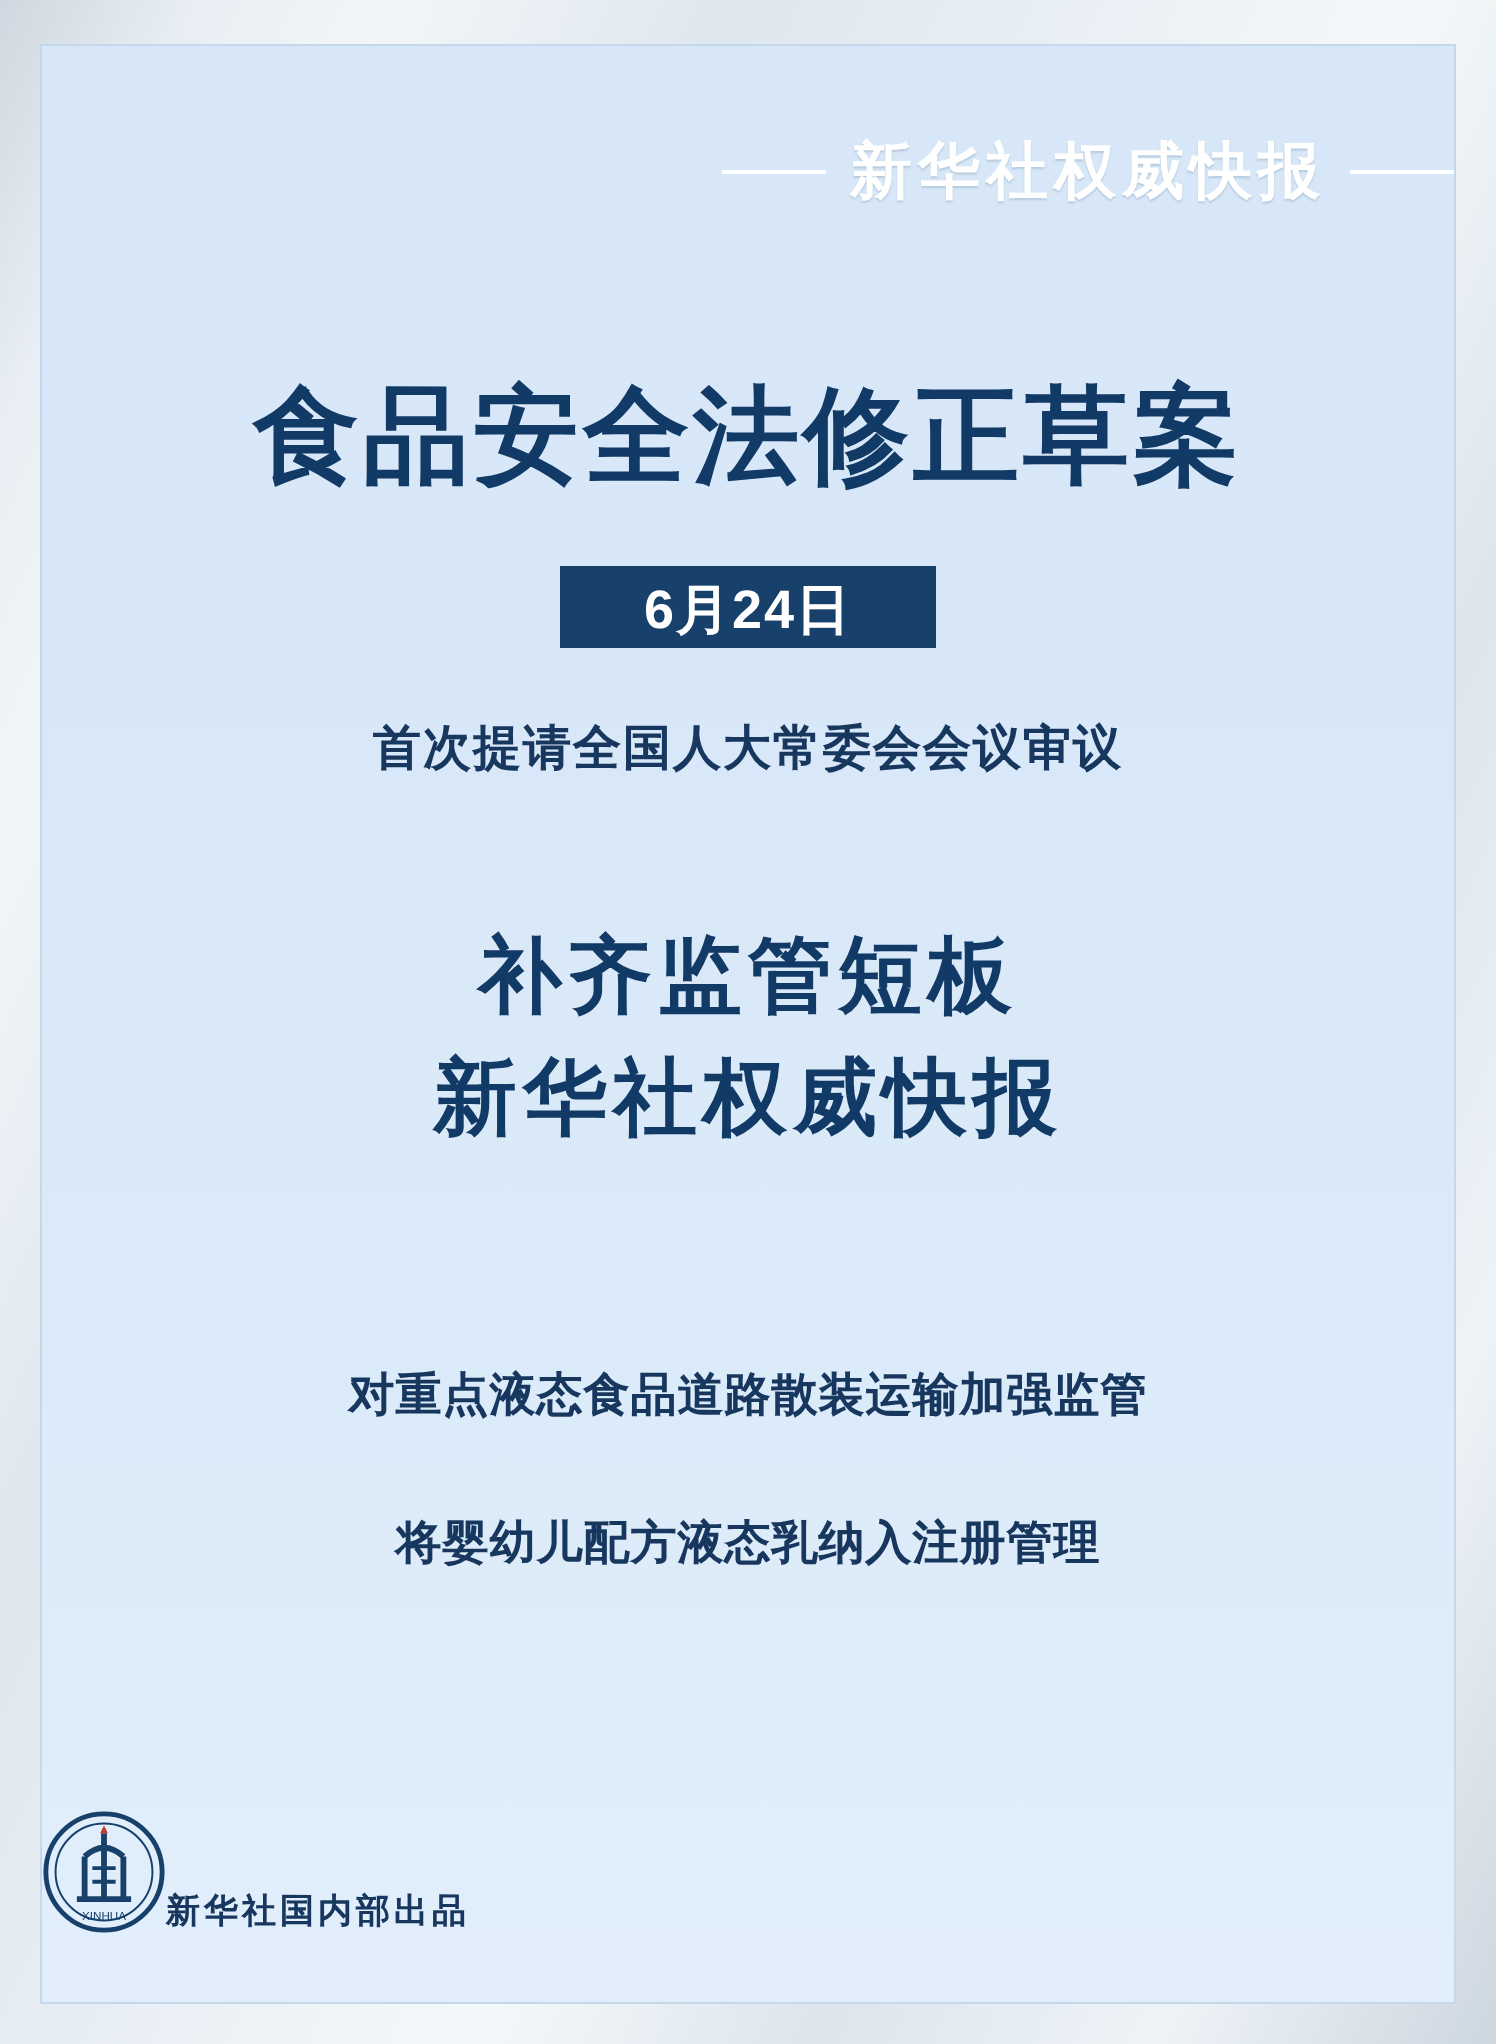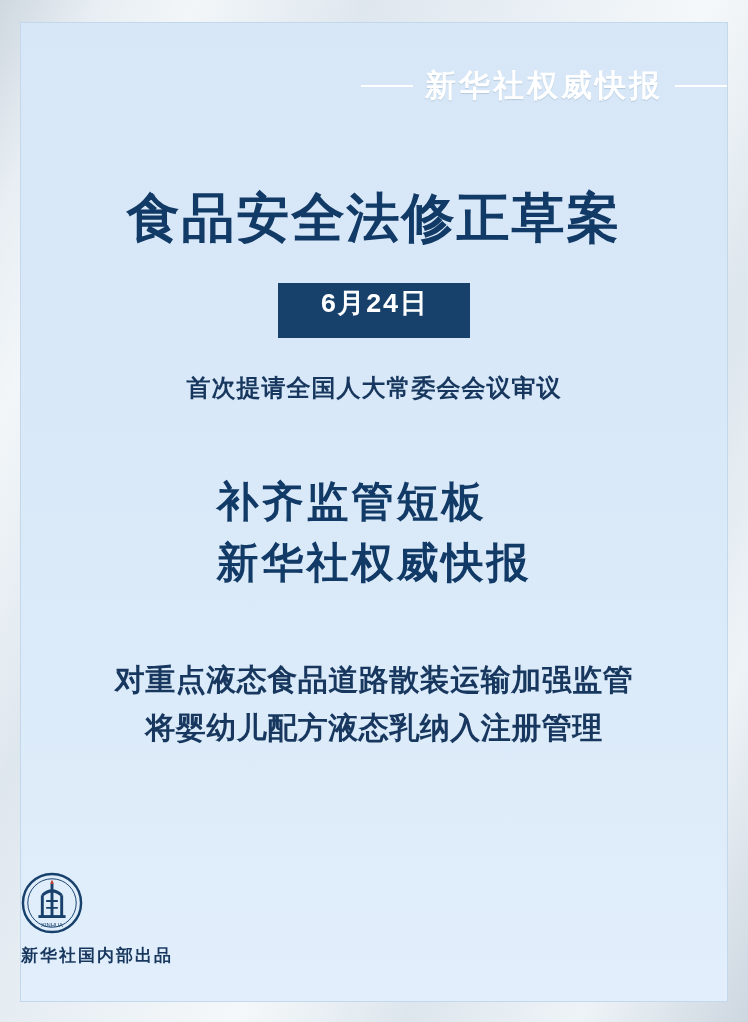--- a/index.html
+++ b/index.html
@@ -81,74 +81,75 @@
   }
 
   
   .date-chip {
     margin-top: 28px;
     background: #17406b;
     color: #ffffff;
     font-size: 27px;
     font-weight: bold;
     letter-spacing: 1px;
-    padding: 9px 42px 19px 42px;
+    padding: 9px 42px 5px 42px;
     line-height: 1;
     text-align: center;
-    font-family: Liberation Mono, monospace;
   }
 
   
   .subtitle {
     margin-top: 34px;
     font-family: "Liberation Serif", "DejaVu Serif", serif;
     font-size: 24px;
     font-weight: bold;
     color: #17375e;
     letter-spacing: 1px;
     white-space: nowrap;
   }
 
   
   .slogan {
     margin-top: 68px;
+    text-align: center;
   }
   .slogan .line {
     font-size: 42px;
     font-weight: bold;
     letter-spacing: 3px;
     color: #123a66;
     line-height: 1.45;
     white-space: nowrap;
   }
 
   
   .points {
     margin-top: 62px;
     text-align: center;
     font-family: "Liberation Serif", "DejaVu Serif", serif;
   }
   .points .pt {
-    font-size: 30px;
+    font-size: 23px;
     font-weight: bold;
     color: #17375e;
     line-height: 1.62;
     letter-spacing: .5px;
     white-space: nowrap;
+    margin-top: 37px;
   }
 
   
   .footer {
     position: absolute;
     left: 0;
     right: 0;
     bottom: 34px;
     display: flex;
-    flex-direction: column;
-    align-items: flex-start;
+    flex-direction: row;
+    align-items: flex-end;
   }
   .logo {
     width: 62px;
     height: 62px;
     display: block;
   }
   .footer-text {
     margin-top: 10px;
     font-size: 17px;
     font-weight: bold;

